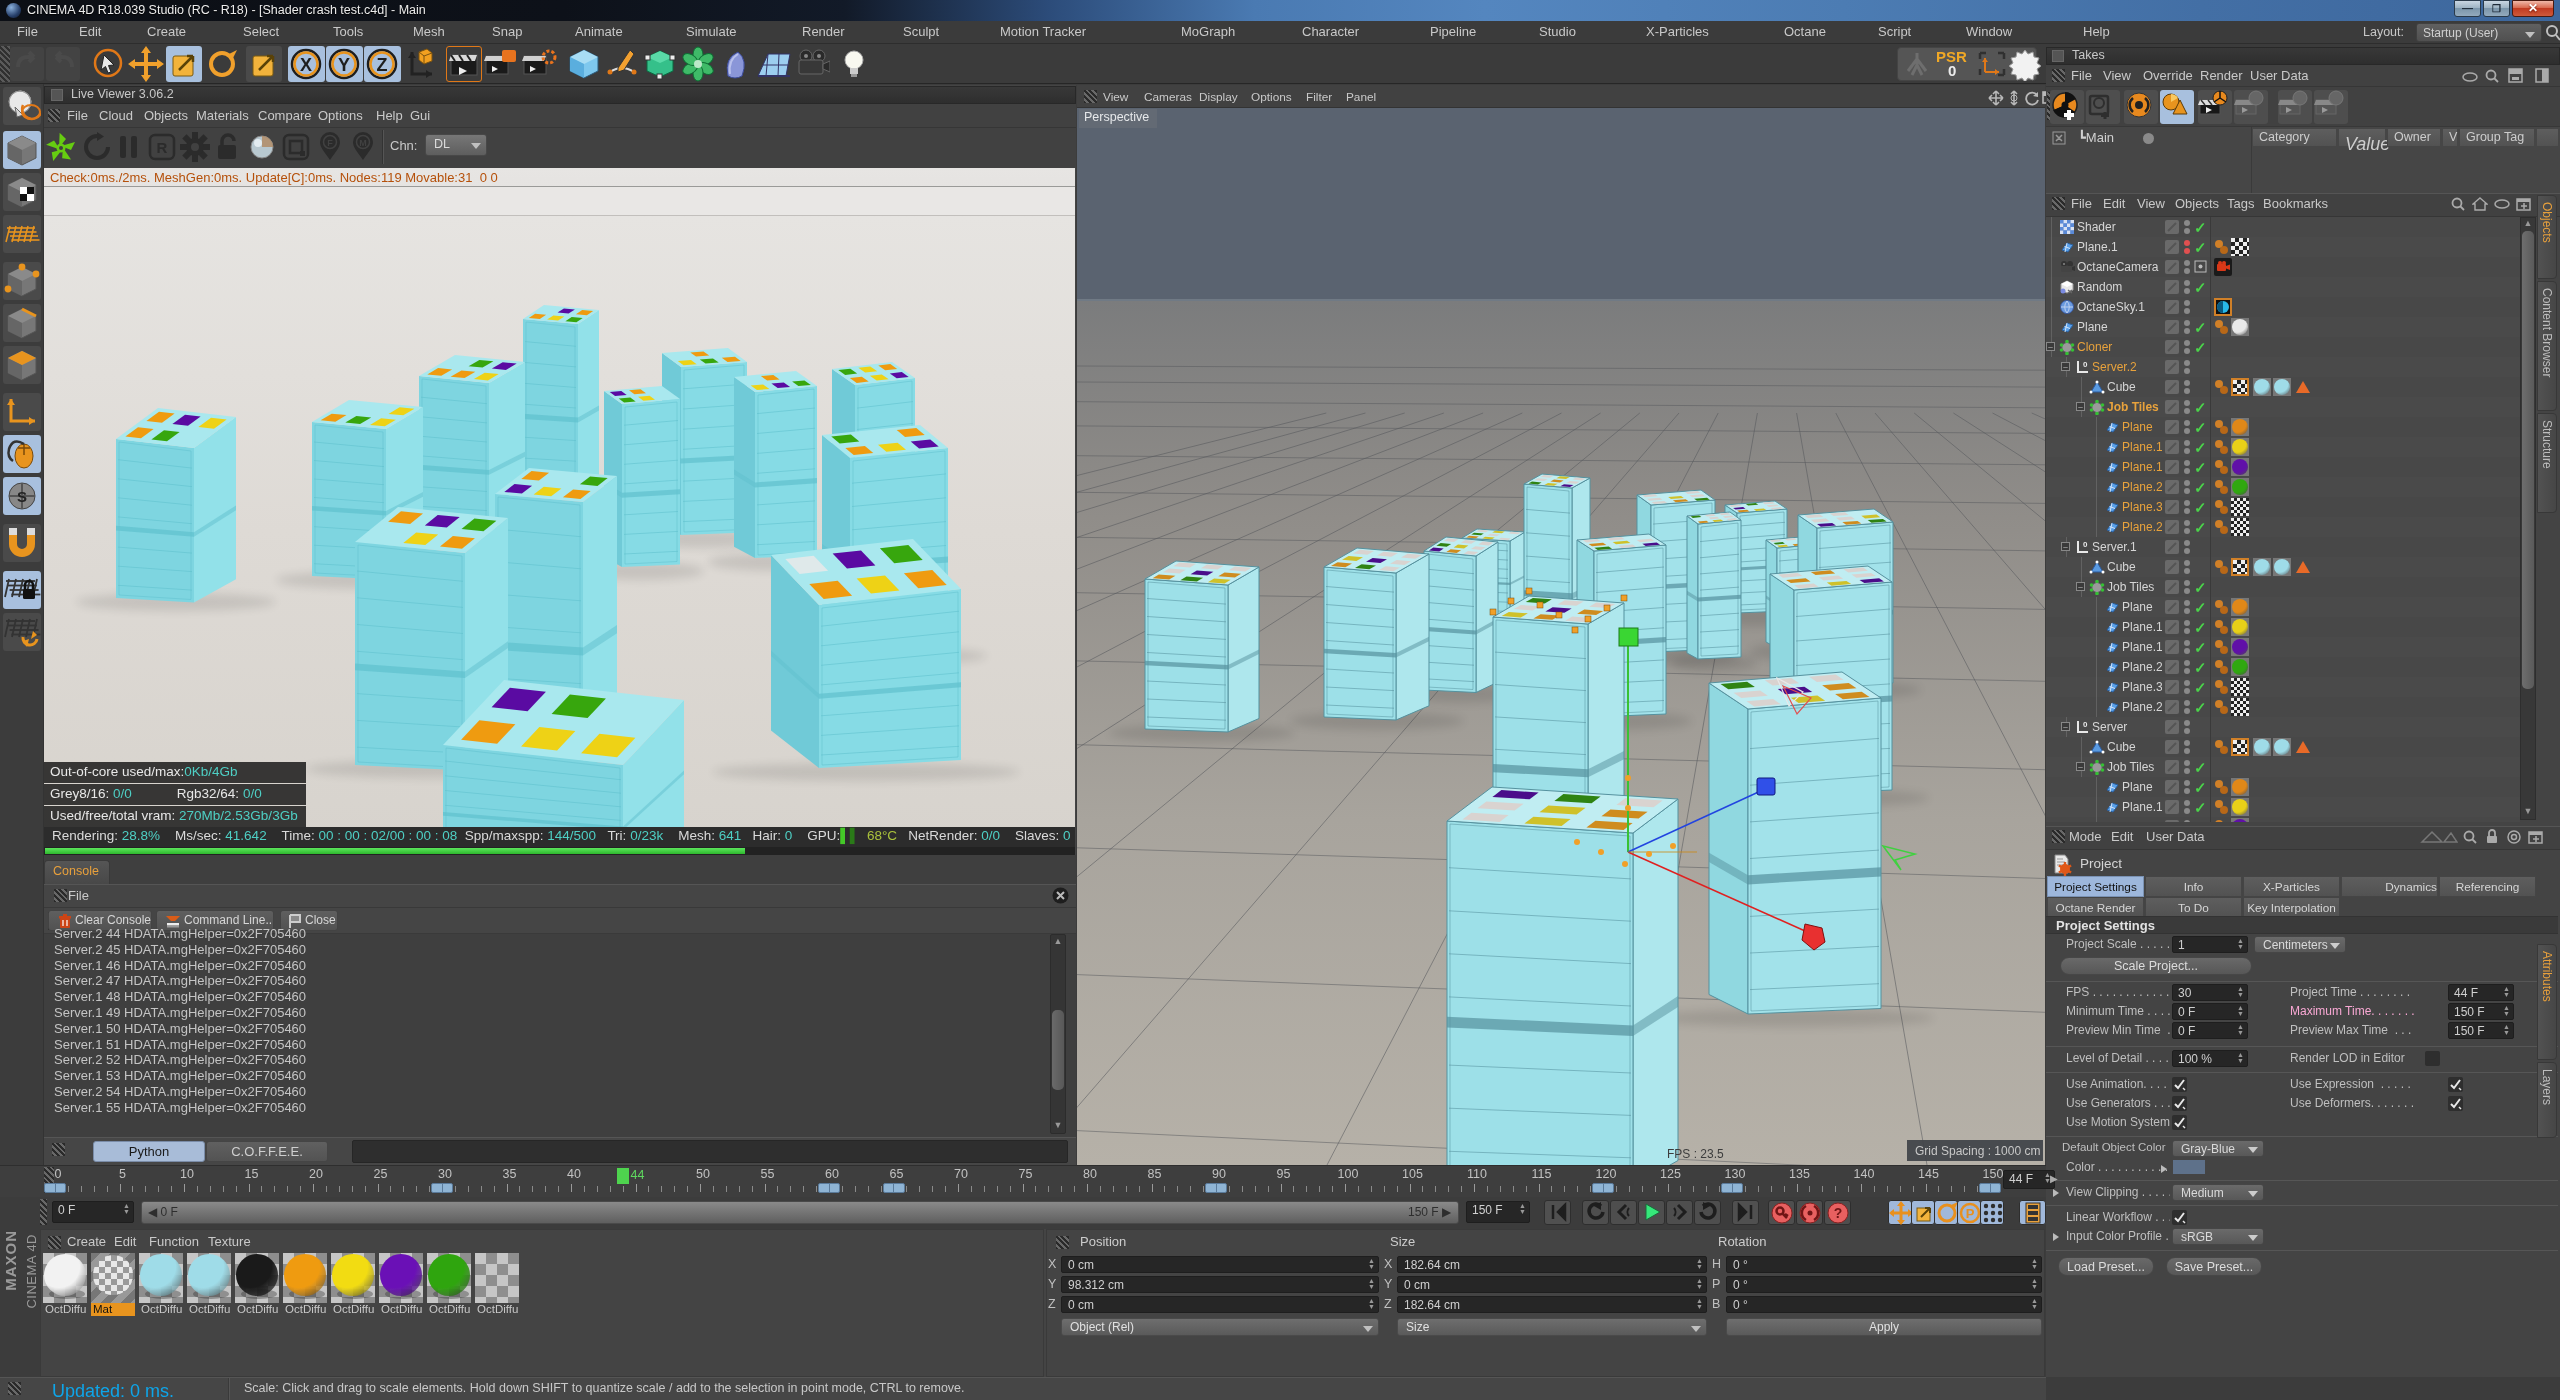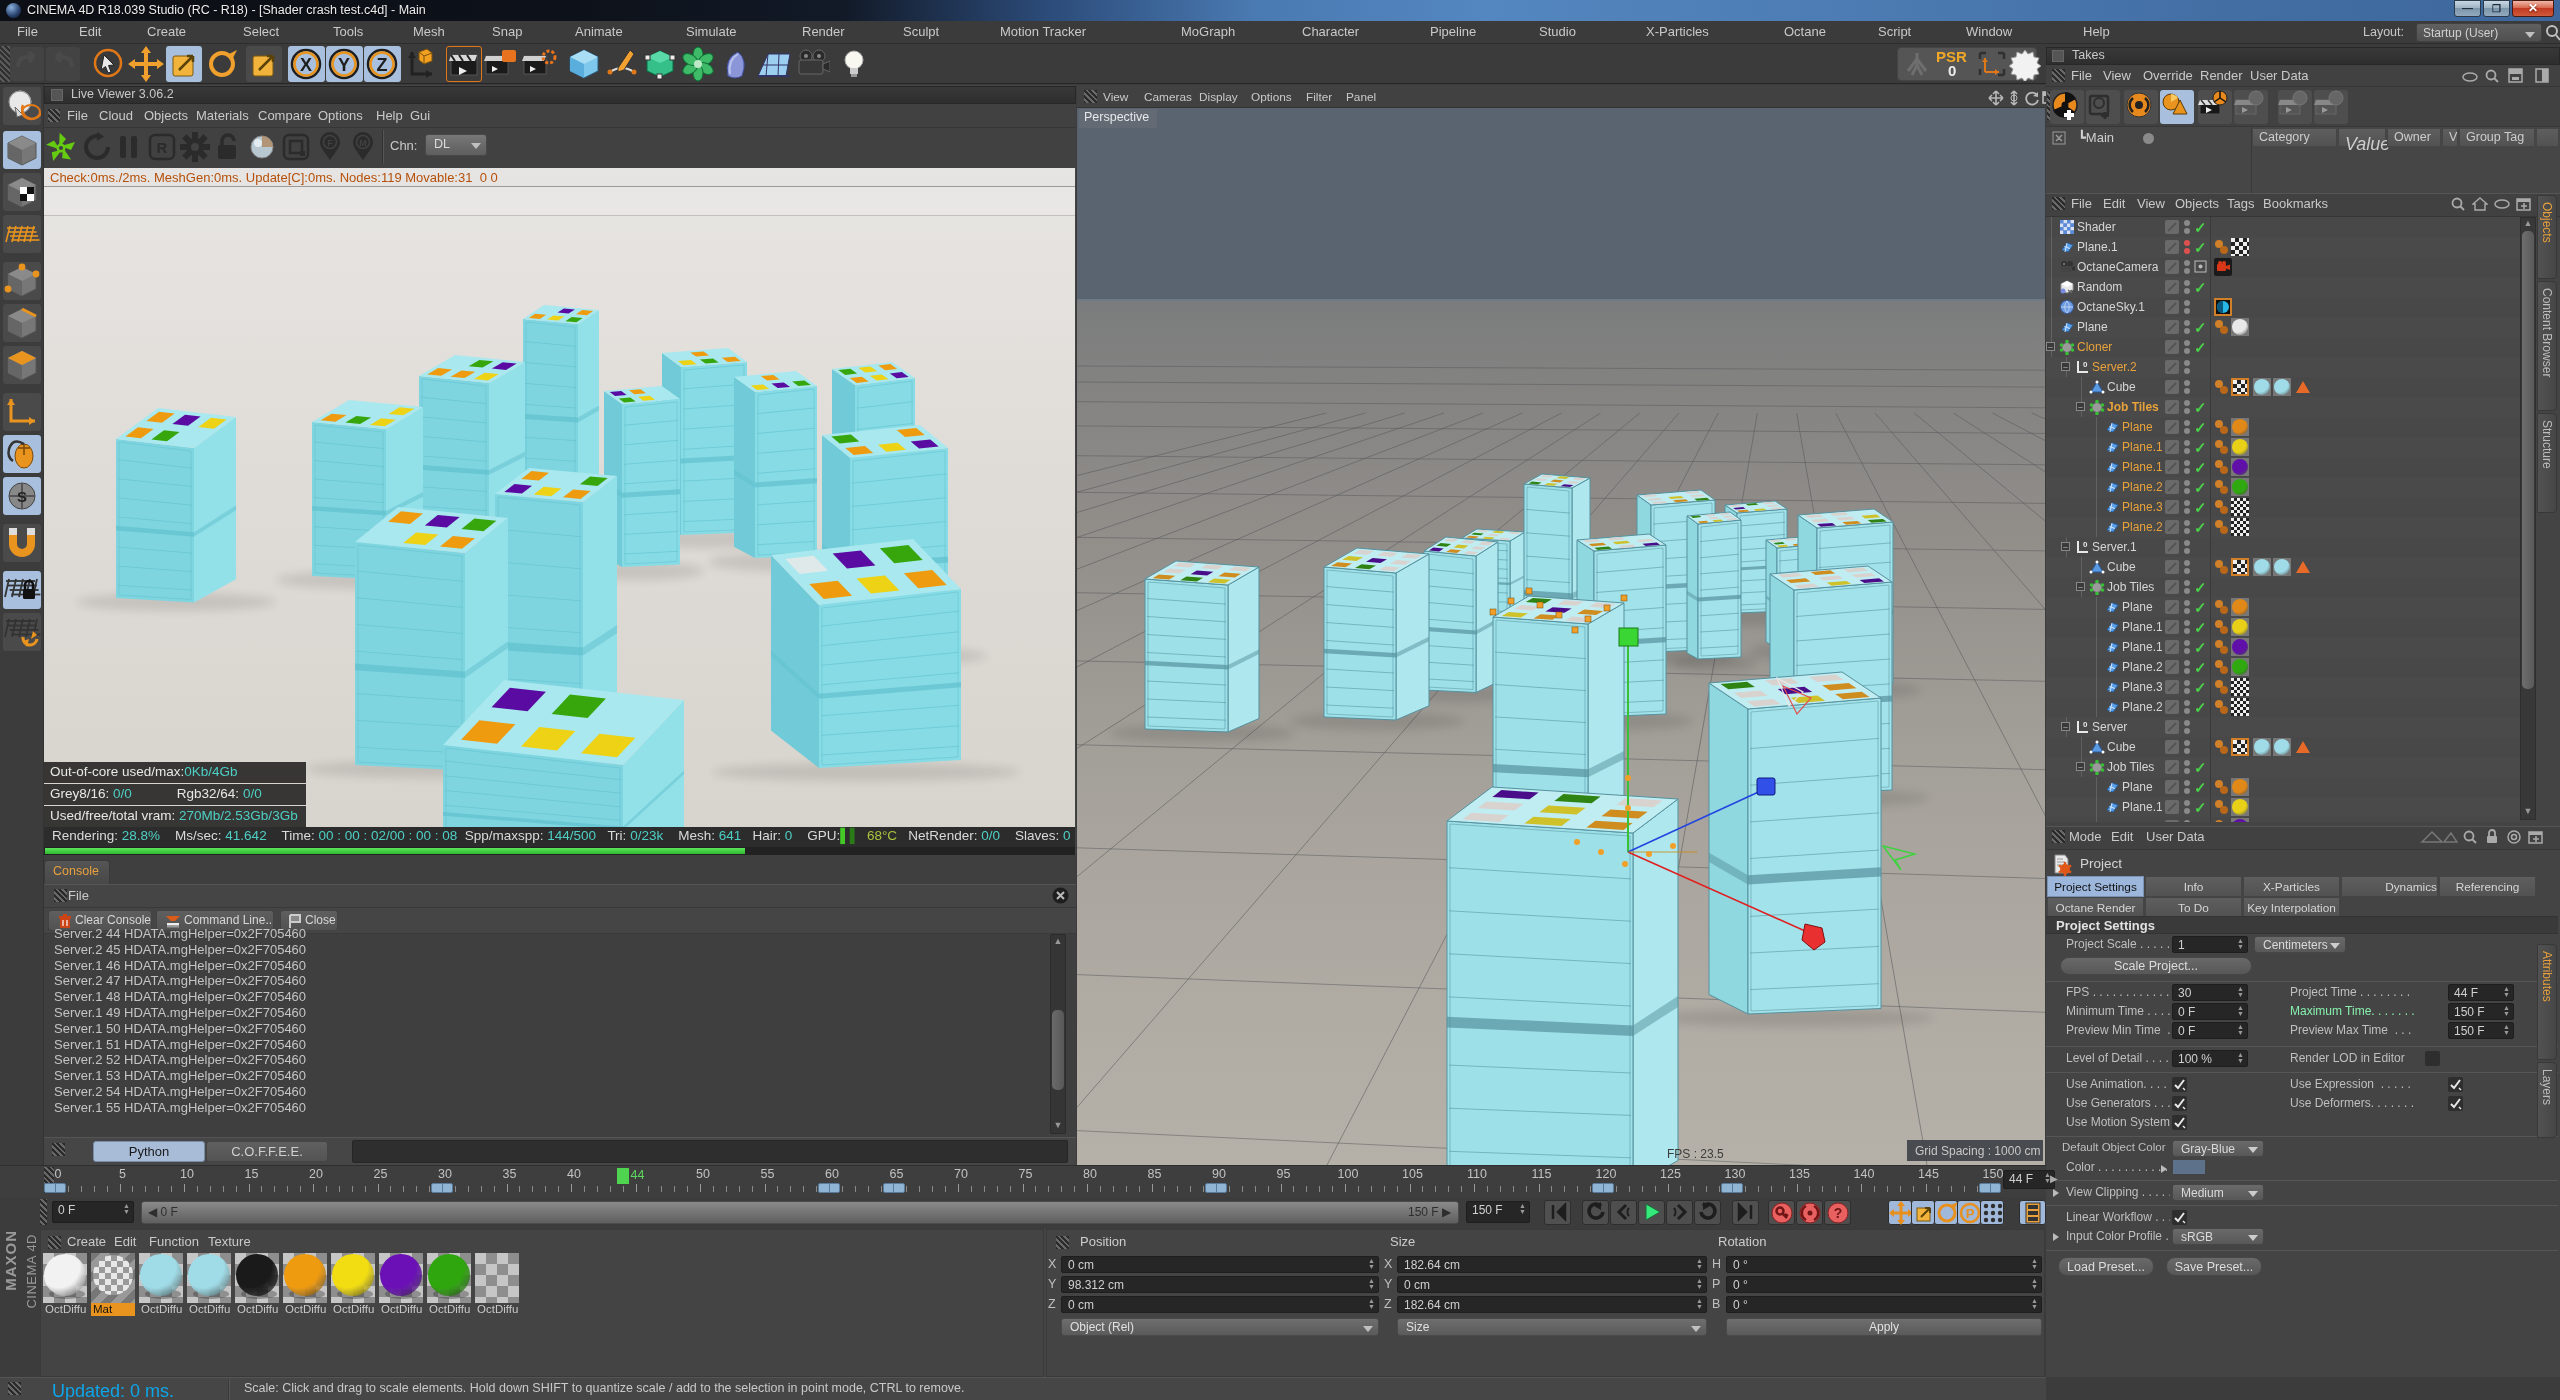--- a/index.html
+++ b/index.html
@@ -1979,21 +1979,21 @@
 <div style="position:absolute;left:2046px;top:981px;width:512px;height:1px;background:#565656;"></div>
 <div style="position:absolute;left:2066px;top:985px;width:104px;height:16px;color:#bfbfbf;font-size:12px;white-space:pre;overflow:hidden;">FPS . . . . . . . . . . . . . . .</div>
 <div style="position:absolute;left:2172px;top:984px;width:76px;height:17px;background:#262626;border:1px solid #1e1e1e;border-radius:2px;color:#d0d0d0;font-size:12px;padding:1px 0 0 5px;">30</div>
 <div style="position:absolute;left:2237px;top:986px;width:10px;height:13px;color:#999;font-size:7px;line-height:6px;">▲<br>▼</div>
 <div style="position:absolute;left:2290px;top:985px;width:156px;height:16px;color:#bfbfbf;font-size:12px;white-space:pre;overflow:hidden;">Project Time . . . . . . . .</div>
 <div style="position:absolute;left:2448px;top:984px;width:66px;height:17px;background:#262626;border:1px solid #1e1e1e;border-radius:2px;color:#d0d0d0;font-size:12px;padding:1px 0 0 5px;">44 F</div>
 <div style="position:absolute;left:2503px;top:986px;width:10px;height:13px;color:#999;font-size:7px;line-height:6px;">▲<br>▼</div>
 <div style="position:absolute;left:2066px;top:1004px;width:104px;height:16px;color:#bfbfbf;font-size:12px;white-space:pre;overflow:hidden;">Minimum Time . . . . . .</div>
 <div style="position:absolute;left:2172px;top:1003px;width:76px;height:17px;background:#262626;border:1px solid #1e1e1e;border-radius:2px;color:#d0d0d0;font-size:12px;padding:1px 0 0 5px;">0 F</div>
 <div style="position:absolute;left:2237px;top:1005px;width:10px;height:13px;color:#999;font-size:7px;line-height:6px;">▲<br>▼</div>
-<div style="position:absolute;left:2290px;top:1004px;width:156px;height:16px;color:#86efac;font-size:12px;white-space:pre;overflow:hidden;">Maximum Time. . . . . . .</div>
+<div style="position:absolute;left:2290px;top:1004px;width:156px;height:16px;color:#f9a8d4;font-size:12px;white-space:pre;overflow:hidden;">Maximum Time. . . . . . .</div>
 <div style="position:absolute;left:2448px;top:1003px;width:66px;height:17px;background:#262626;border:1px solid #1e1e1e;border-radius:2px;color:#d0d0d0;font-size:12px;padding:1px 0 0 5px;">150 F</div>
 <div style="position:absolute;left:2503px;top:1005px;width:10px;height:13px;color:#999;font-size:7px;line-height:6px;">▲<br>▼</div>
 <div style="position:absolute;left:2066px;top:1023px;width:104px;height:16px;color:#bfbfbf;font-size:12px;white-space:pre;overflow:hidden;">Preview Min Time  . . .</div>
 <div style="position:absolute;left:2172px;top:1022px;width:76px;height:17px;background:#262626;border:1px solid #1e1e1e;border-radius:2px;color:#d0d0d0;font-size:12px;padding:1px 0 0 5px;">0 F</div>
 <div style="position:absolute;left:2237px;top:1024px;width:10px;height:13px;color:#999;font-size:7px;line-height:6px;">▲<br>▼</div>
 <div style="position:absolute;left:2290px;top:1023px;width:156px;height:16px;color:#bfbfbf;font-size:12px;white-space:pre;overflow:hidden;">Preview Max Time  . . .</div>
 <div style="position:absolute;left:2448px;top:1022px;width:66px;height:17px;background:#262626;border:1px solid #1e1e1e;border-radius:2px;color:#d0d0d0;font-size:12px;padding:1px 0 0 5px;">150 F</div>
 <div style="position:absolute;left:2503px;top:1024px;width:10px;height:13px;color:#999;font-size:7px;line-height:6px;">▲<br>▼</div>
 <div style="position:absolute;left:2046px;top:1046px;width:512px;height:1px;background:#565656;"></div>
 <div style="position:absolute;left:2066px;top:1051px;width:104px;height:16px;color:#bfbfbf;font-size:12px;white-space:pre;overflow:hidden;">Level of Detail . . . . .</div>

